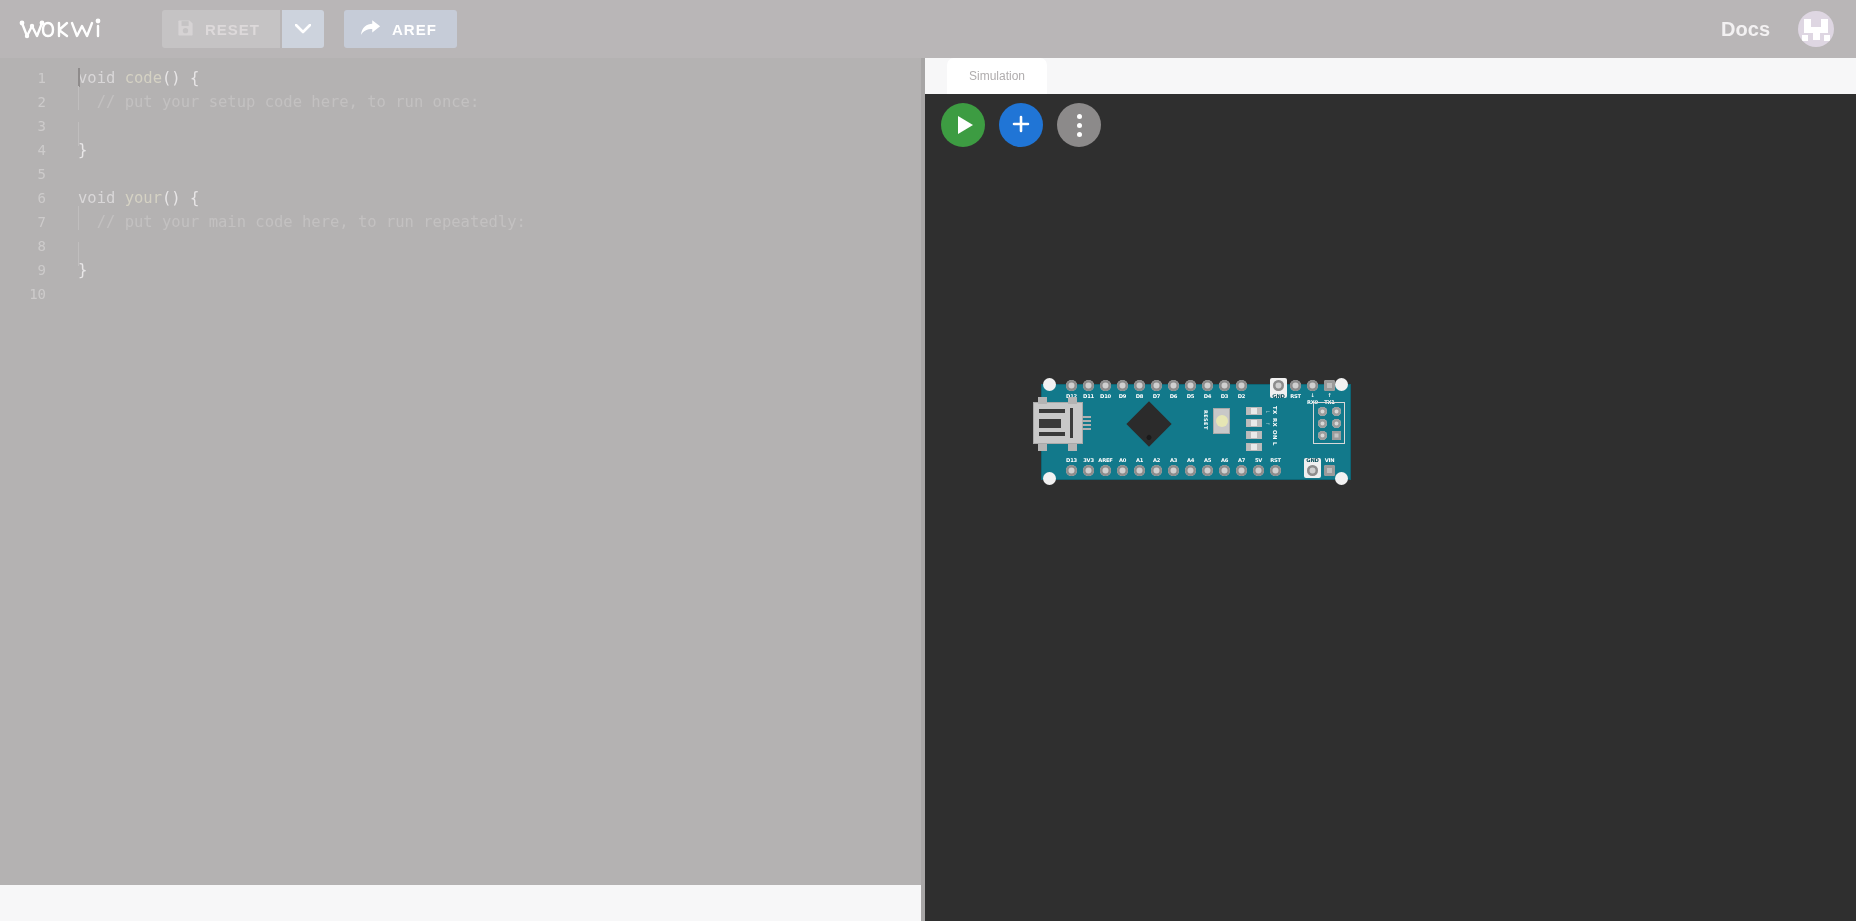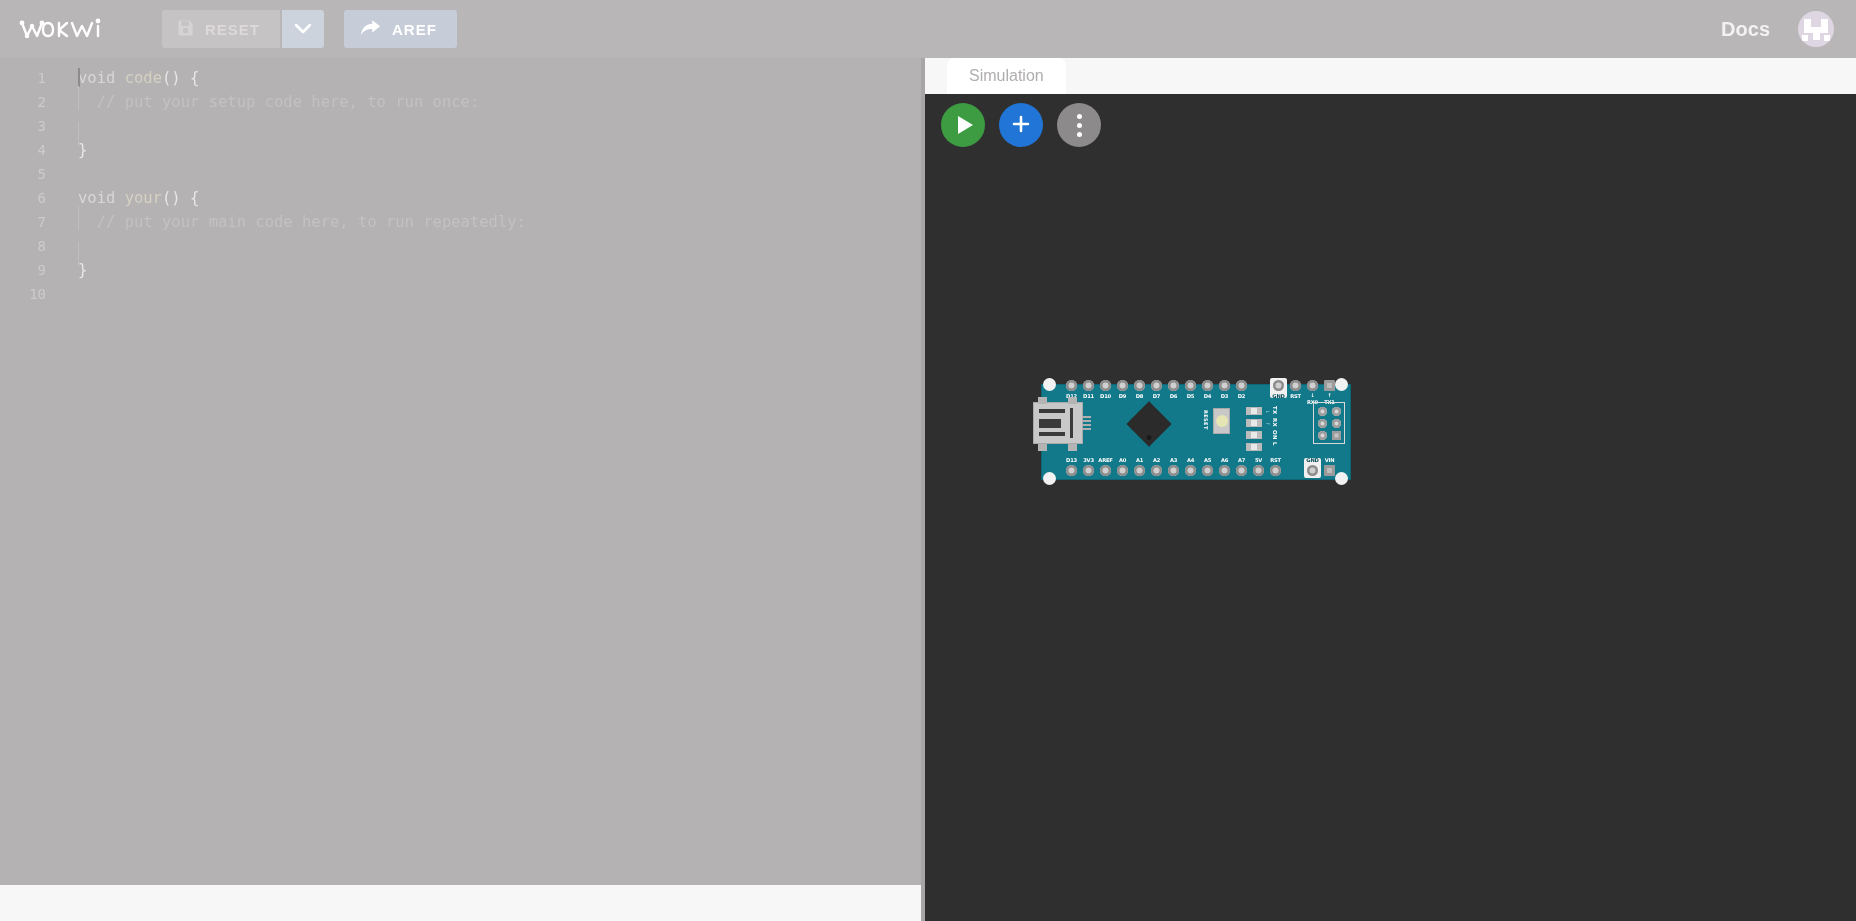--- a/index.html
+++ b/index.html
@@ -136,21 +136,21 @@
     position: absolute; left: 925px; top: 0;
     width: 931px; height: 863px;
     background: #2b2b2b;
   }
   .sim-tabbar {
     height: 36px; background: #f7f7f8;
     display: flex; align-items: flex-end; padding-left: 22px;
   }
   .sim-tab {
     height: 36px; display: flex; align-items: center;
-    padding: 0 22px; font-size: 16px; color: #b0adae;
+    padding: 0 22px; font-size: 12px; color: #b0adae;
     background: #ffffff; border-radius: 7px 7px 0 0; cursor: pointer;
   }
   .sim-canvas {
     position: relative;
     height: 827px; background: #2f2f2f;
   }
   .sim-actions {
     position: absolute; left: 16px; top: 9px;
     display: flex; gap: 14px; z-index: 6;
   }

